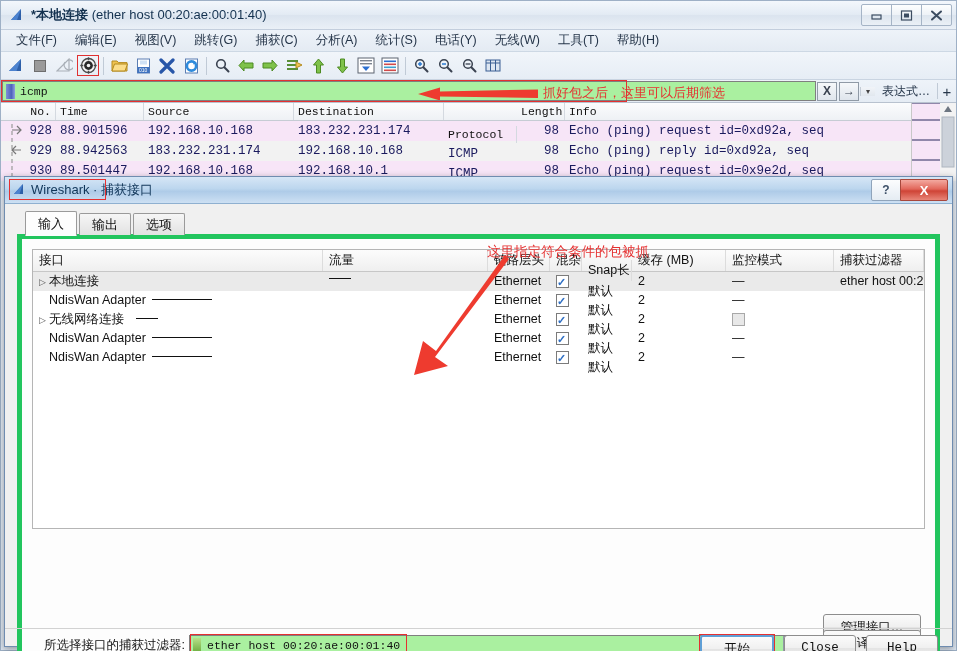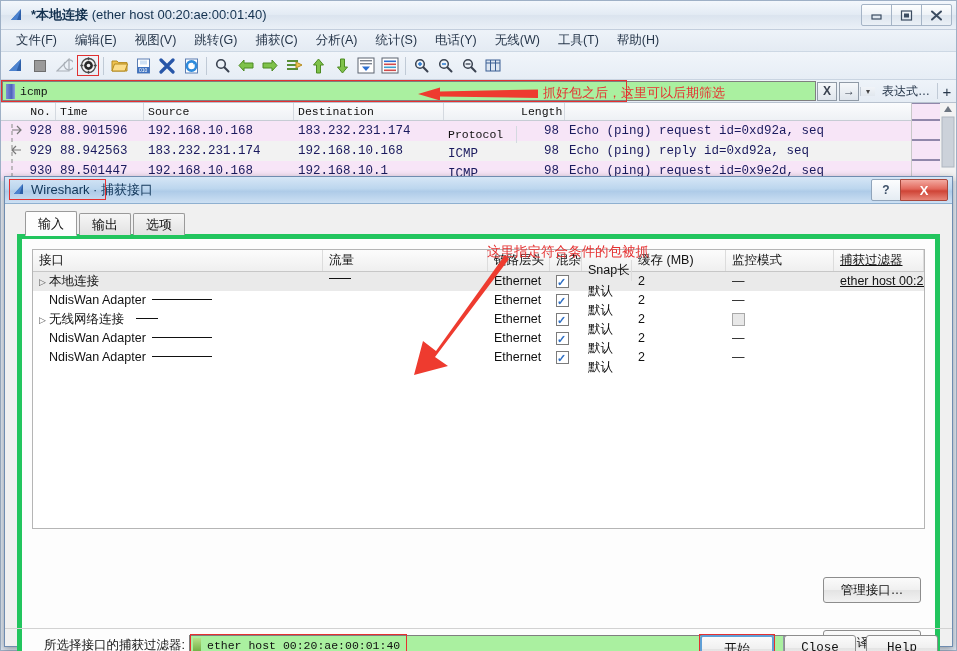--- a/index.html
+++ b/index.html
@@ -213,21 +213,21 @@
   .ift-row { display: flex; height: 19px; align-items: center; font-size: 12.5px; color: #111; }
   .ift-row.sel { background: #eaeaea; }
   .ift-row .h { padding-left: 6px; height: 19px; line-height: 19px; box-sizing:border-box; overflow: hidden; white-space: nowrap;}
   .col-iface { width: 290px; }
   .col-traffic { width: 165px; }
   .col-link { width: 62px; }
   .col-promisc { width: 32px; }
   .col-snap { width: 50px; margin-top: 19px; }
   .col-buf { width: 94px; }
   .col-mon { width: 108px; }
-  .col-capfilter { flex: 1; text-decoration: underline; }
+  .col-capfilter { flex: 1; }
   .tree-arrow { display:inline-block; width: 10px; color: #555; font-size: 9px; }
   .chk-on {
     display: inline-block; width: 11px; height: 11px; border: 1px solid #7b7b7b;
     background: #fff; position: relative; vertical-align: middle;
   }
   .chk-on::after {
     content: "\2713"; position: absolute; left: 0px; top: -3px; font-size: 11px; color: #2f6fc4; font-weight: bold;
   }
   .chk-off {
     display: inline-block; width: 11px; height: 11px; border: 1px solid #a8a8a8;
@@ -275,21 +275,21 @@
     width: 13px; height: 19px; display: flex; align-items: center; justify-content: center;
     background: linear-gradient(to bottom,#f1f4f8,#e1e7ee); font-size: 8px; color: #444;
   }
   .side-btn {
     position: absolute; right: 14px; width: 96px; height: 24px;
     display: flex; align-items: center; justify-content: center;
     background: linear-gradient(to bottom,#fbfbfb 0%,#f0f0f0 48%,#e4e4e4 52%,#f2f2f2 100%);
     border: 1px solid #8d8d8d; border-radius: 3px;
     font-size: 12.5px; color: #111; white-space: nowrap;
   }
-  .side-btn.manage { top: 338px; }
+  .side-btn.manage { top: 375px; }
   .side-btn.bpf { top: 391px; }
 
   .dlg-sep { position: absolute; left: 0; right: 0; top: 424px; height: 1px; background: #d2d2d2; }
 
   .dlg-buttons {
     position: absolute; right: 14px; top: 431px; display: flex; gap: 10px;
   }
   .dlg-btn {
     width: 70px; height: 24px; display: flex; align-items: center; justify-content: center;
     background: linear-gradient(to bottom,#fbfbfb 0%,#f0f0f0 48%,#e4e4e4 52%,#f2f2f2 100%);
@@ -516,20 +516,21 @@
     </div>
 
     <div class="packetlist">
       <div class="pl-header">
         <div class="c c-no">No.</div>
         <div class="c c-time">Time</div>
         <div class="c c-src">Source</div>
         <div class="c c-dst">Destination</div>
         <div class="c c-proto">Protocol</div>
         <div class="c c-len">Length</div>
+        <div class="c c-info">Info</div>
       </div>
 
       <div class="pl-row">
         <div class="c c-no">928</div>
         <div class="c c-time">88.901596</div>
         <div class="c c-src">192.168.10.168</div>
         <div class="c c-dst">183.232.231.174</div>
         <div class="c c-proto">ICMP</div>
         <div class="c c-len">98</div>
         <div class="c c-info">Echo (ping) request   id=0xd92a, seq</div>

